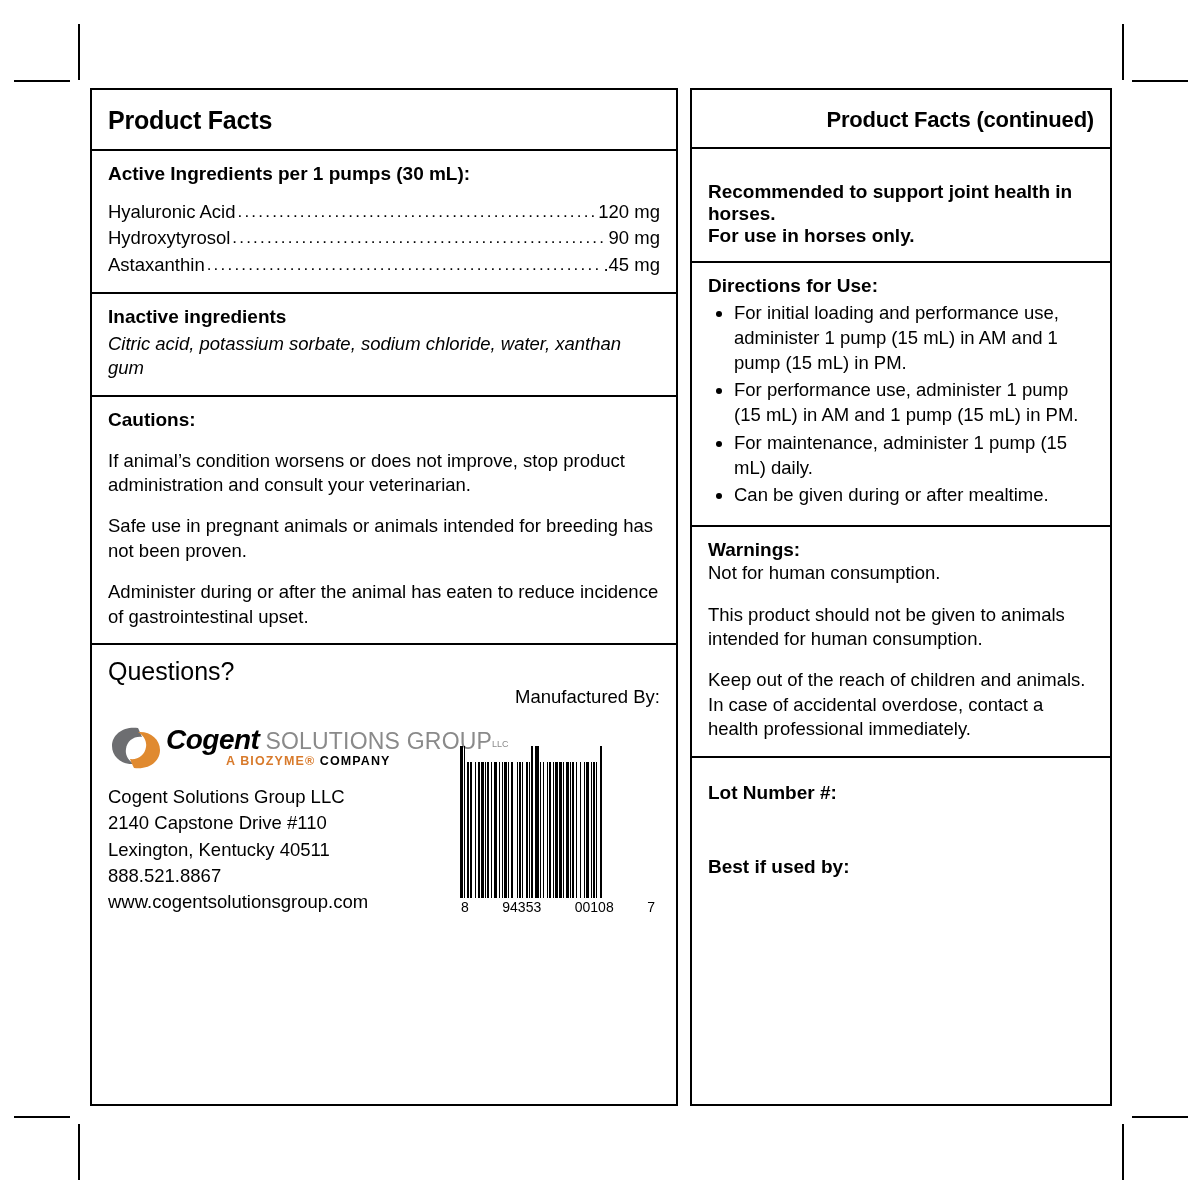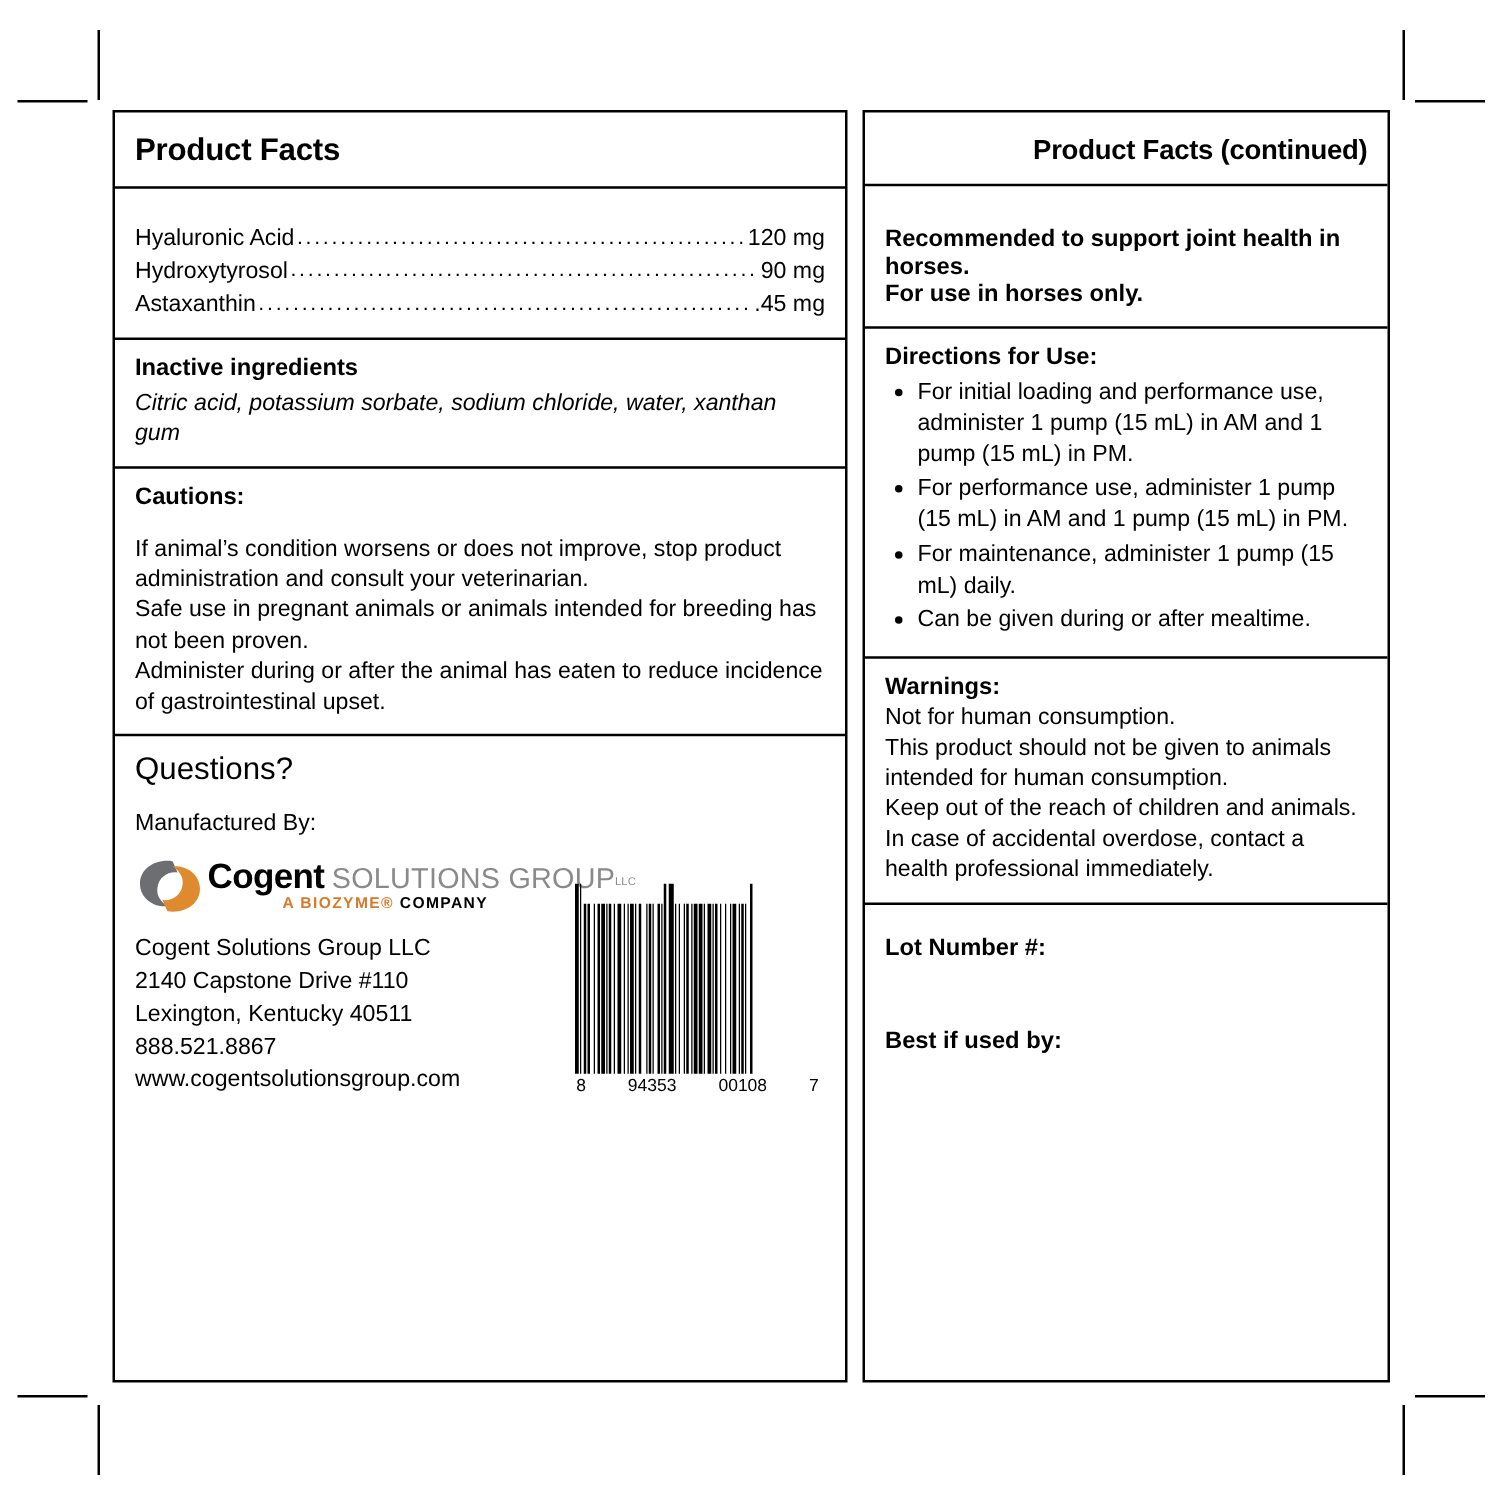--- a/index.html
+++ b/index.html
@@ -71,21 +71,21 @@
     font-size: 19px;
     margin: 0 0 4px 0;
   }
   .hdg-tight { margin-bottom: 0; }
 
   p {
     margin: 0;
     font-size: 18.5px;
     line-height: 1.32;
   }
-  p + p { }
+  p + p { margin-top: 17px; }
 
   .ing-list {
     margin-top: 14px;
     font-size: 18.5px;
     line-height: 1.42;
   }
   .ing-row {
     display: flex;
     align-items: baseline;
     white-space: nowrap;
@@ -120,21 +120,21 @@
     font-size: 19px;
   }
   .lot-gap { height: 52px; }
 
   
   .mfg-sec {
     position: relative;
     padding-bottom: 18px;
   }
   .q-line { font-size: 25px; }
-  .mfg-line { font-size: 18.5px; margin-top: 17px; }
+  .mfg-line { font-size: 18.5px; margin-top: 0; text-align: right; }
 
   .logo {
     margin-top: 14px;
     height: 54px;
     position: relative;
   }
   .logo-mark {
     position: absolute;
     left: 0; top: 2px;
     width: 56px; height: 48px;
@@ -142,20 +142,21 @@
   .logo-text {
     position: absolute;
     left: 58px; top: 2px;
   }
   .logo-cogent {
     font-weight: bold;
     font-size: 28px;
     letter-spacing: -0.5px;
     color: #000;
     display: inline-block;
+    font-style: italic;
   }
   .logo-sol {
     font-size: 23px;
     letter-spacing: 0.2px;
     color: #8a8a8a;
     display: inline-block;
     margin-left: 6px;
   }
   .logo-llc {
     font-size: 9px;
@@ -218,20 +219,21 @@
 <div class="crop crop-h" style="left:1132px; top:1116px;"></div>
 
 <div class="sheet">
 
   <div class="panel panel-left">
 
     <div class="panel-title">Product Facts</div>
     <div style="border-bottom:2px solid #000;"></div>
 
     <div class="sec">
+      <div class="hdg">Active Ingredients per 1 pumps (30 mL):</div>
       <div class="ing-list">
         <div class="ing-row">
           <span class="ing-name">Hyaluronic Acid</span>
           <span class="ing-dots">............................................................</span>
           <span class="ing-amt">120 mg</span>
         </div>
         <div class="ing-row">
           <span class="ing-name">Hydroxytyrosol</span>
           <span class="ing-dots">............................................................</span>
           <span class="ing-amt">90 mg</span>

